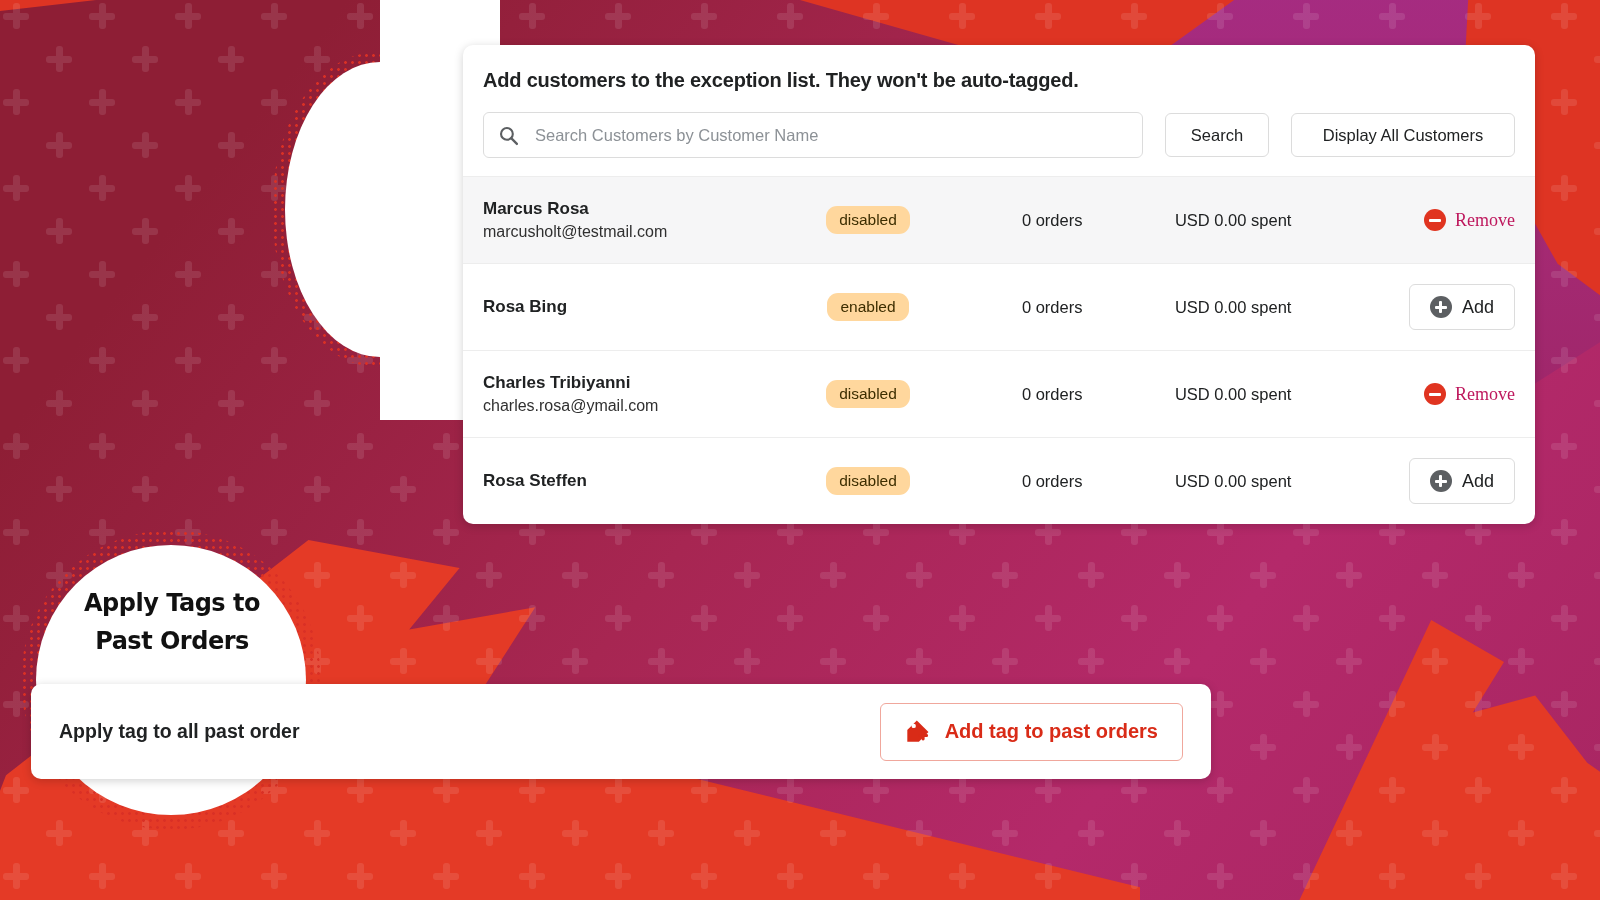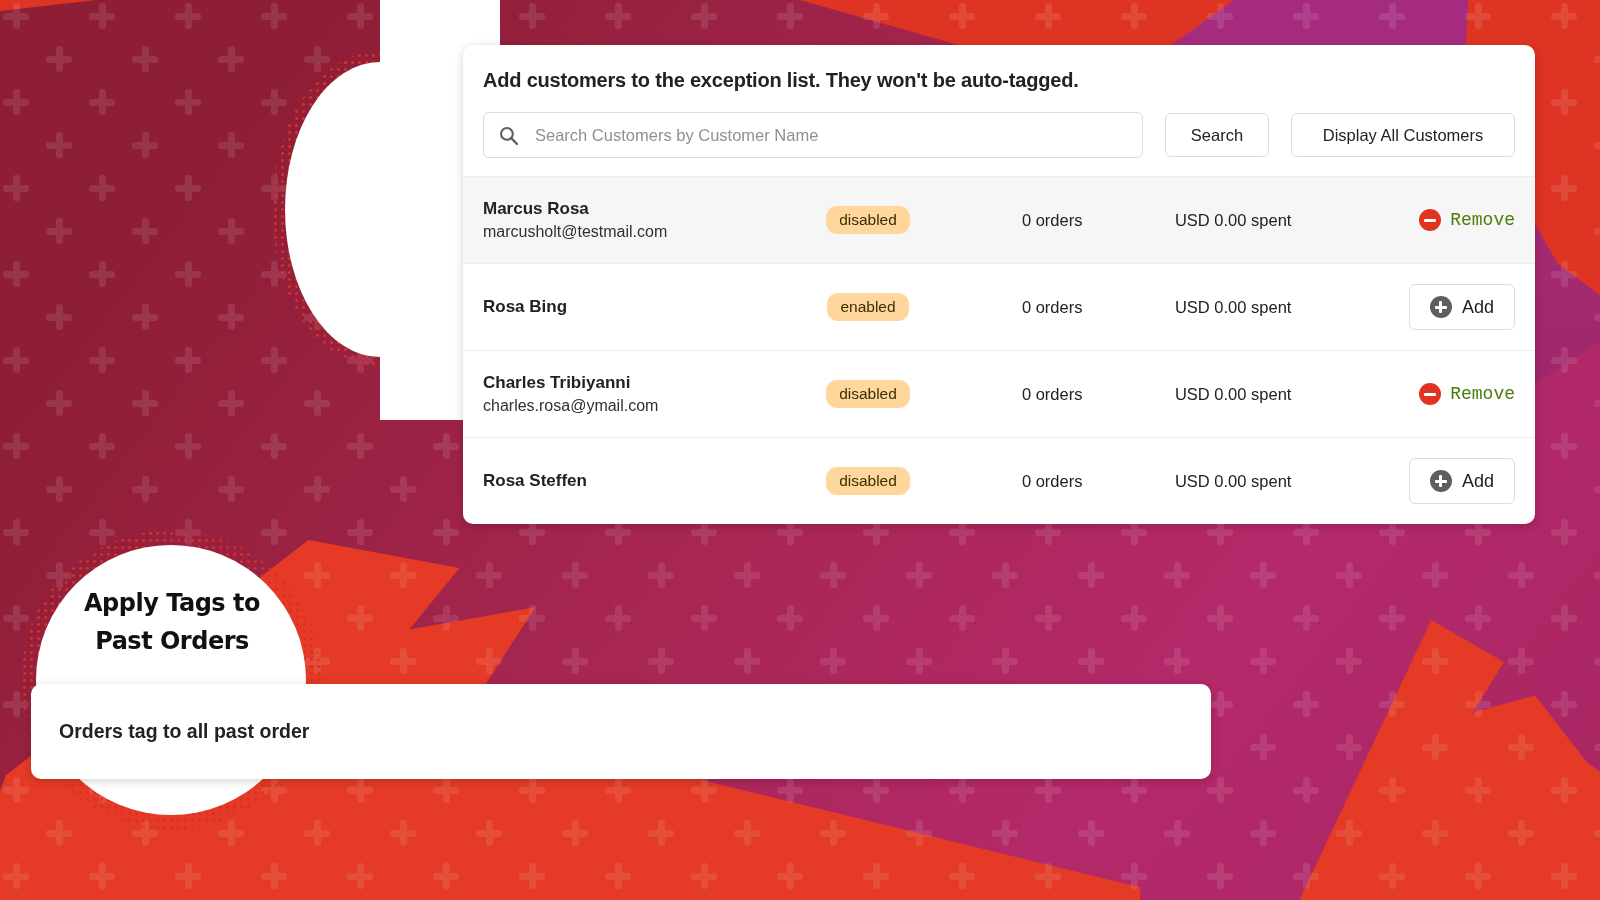--- a/index.html
+++ b/index.html
@@ -109,22 +109,22 @@
     border-radius:11px;font-size:15.5px;padding:4px 13px;line-height:1.25;
   }
   .c-status{width:200px;flex:0 0 200px;display:flex;justify-content:center;}
   .c-orders{flex:1;text-align:center;font-size:16.5px;color:#202223;}
   .c-spent{flex:1.15;text-align:center;font-size:16.5px;color:#202223;}
   .c-action{width:185px;flex:0 0 185px;display:flex;justify-content:flex-end;}
 
   .act-remove{
     display:inline-flex;align-items:center;gap:9px;
     background:none;border:0;cursor:pointer;padding:0;
-    color:#4d7c0f;font-size:18px;
-    font-family:Liberation Mono, monospace;
+    color:#be185d;font-size:18px;
+    font-family:Liberation Serif, serif;
   }
   .act-add{
     display:inline-flex;align-items:center;gap:10px;
     background:#fff;border:1px solid #DCDCDC;border-radius:6px;
     height:46px;padding:0 20px;cursor:pointer;
     color:#202223;font-size:18px;font-weight:500;
     font-family:"Liberation Sans",sans-serif;
   }
   .ico-circ{width:22px;height:22px;border-radius:50%;position:relative;flex:0 0 22px;}
   .ico-circ.minus{background:#E03420;}
@@ -652,14 +652,26 @@
           <button class="act-add">
             <span class="ico-circ plus"></span>
             <span>Add</span>
           </button>
         </div>
       </div>
     </div>
 </div>
 
 <div id="past-orders-card">
-  <div class="past-label">Orders tag to all past order</div>
+  <div class="past-label">Apply tag to all past order</div>
+  <button class="btn-tag">
+    <span style="display:flex;">
+      <svg width="27" height="27" viewBox="0 0 26 26" fill="none">
+        <path d="M2.2 11.6 L11.4 2.4 L22.6 2.4 L22.6 13.6 L13.4 22.8 Z" fill="#D92B17" transform="rotate(180 12.4 12.6)"></path>
+        <circle cx="8.4" cy="7.6" r="2.1" fill="#fff"></circle>
+        <rect x="12.6" y="15.4" width="9.6" height="3" rx="1.4" fill="#D92B17"></rect>
+        <rect x="15.9" y="12.1" width="3" height="9.6" rx="1.4" fill="#D92B17"></rect>
+        <rect x="13.4" y="16.2" width="8" height="1.6" rx=".8" fill="#fff" opacity="0"></rect>
+      </svg>
+    </span>
+    <span>Add tag to past orders</span>
+  </button>
 </div>
 
 </body></html>

